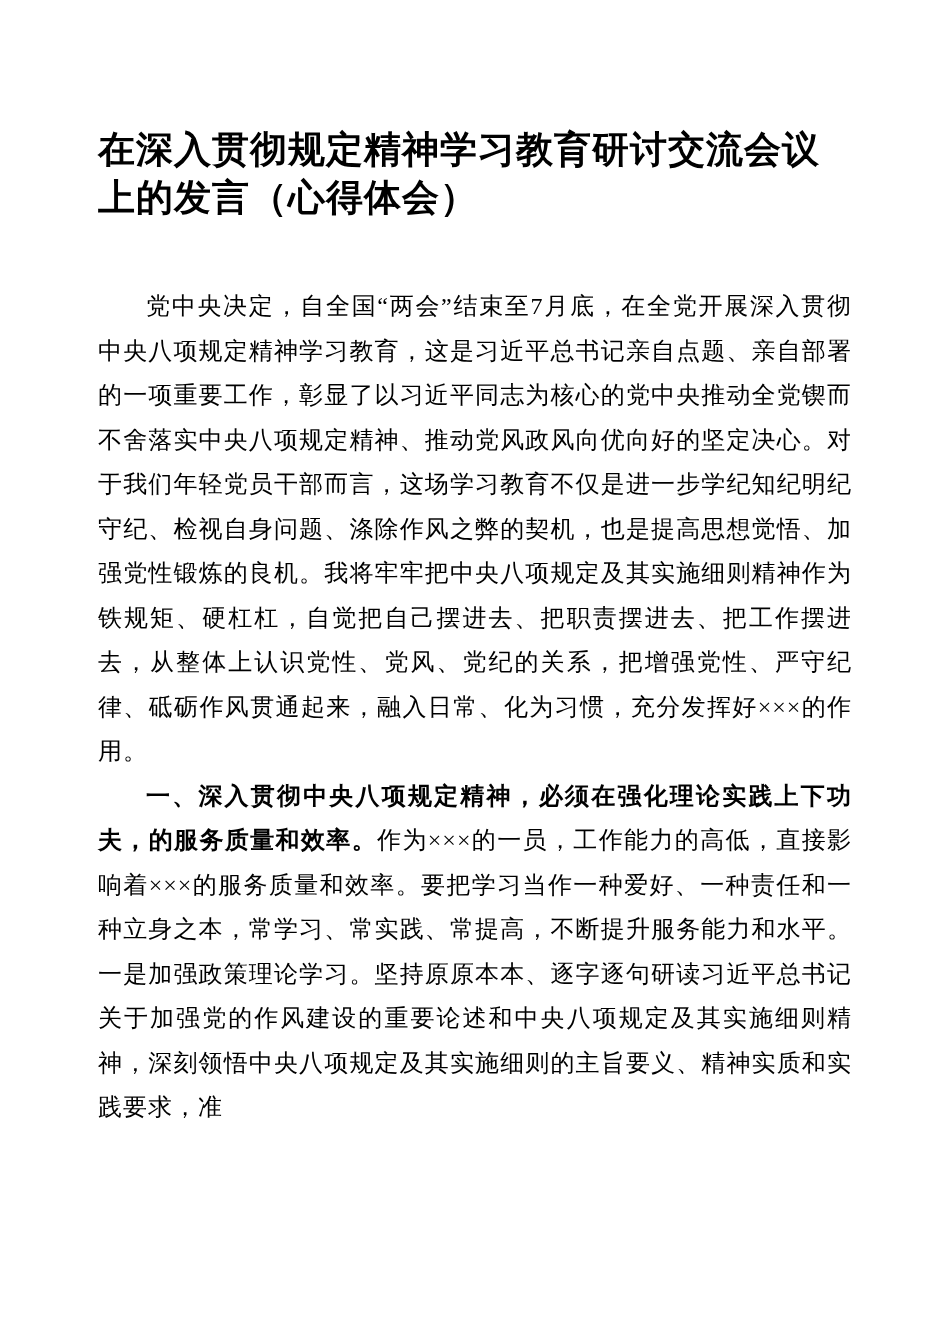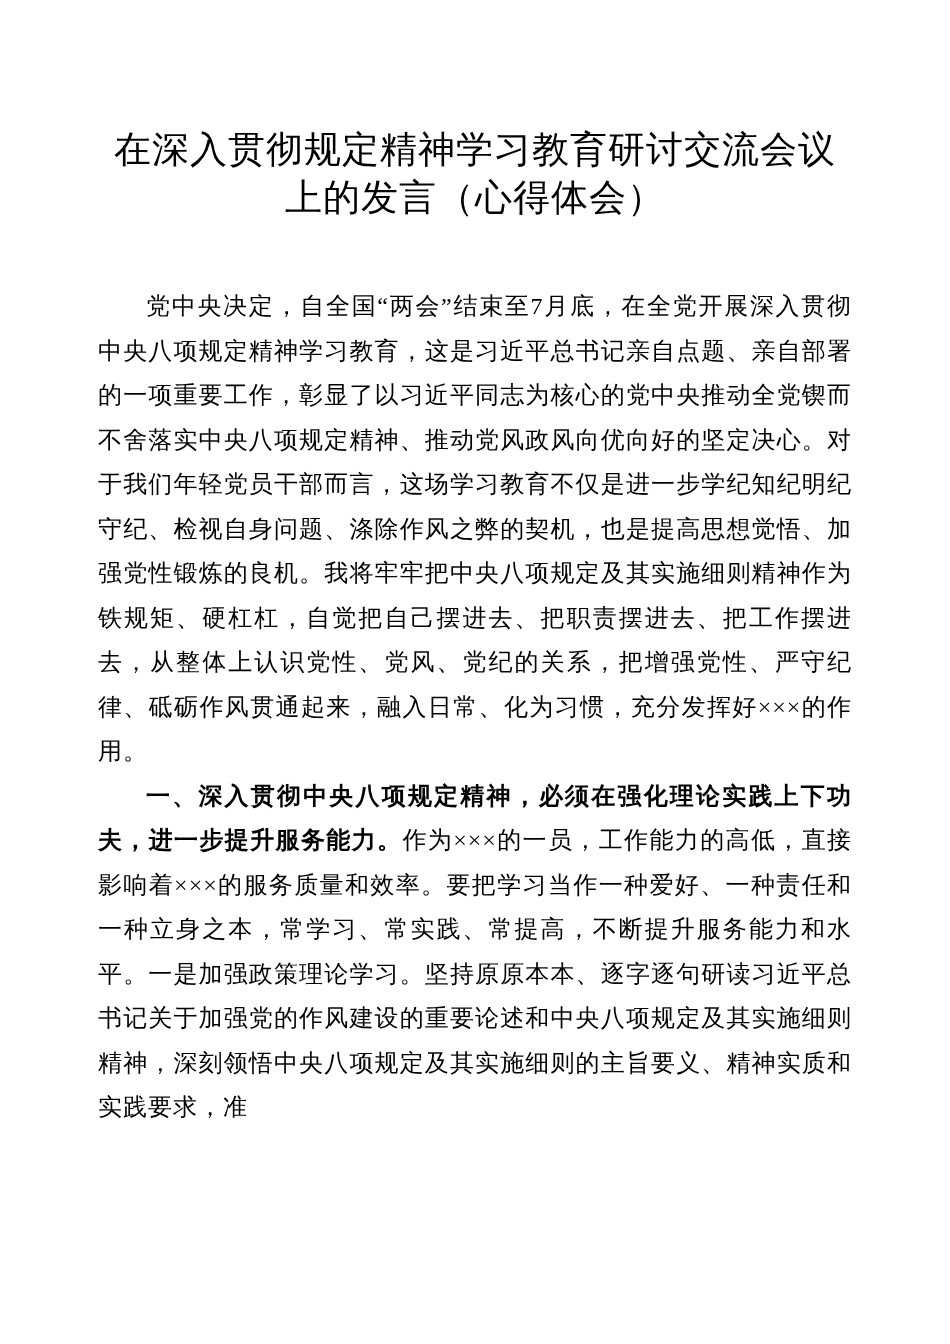--- a/index.html
+++ b/index.html
@@ -15,22 +15,22 @@
     box-sizing: border-box;
     padding: 126px 98px 0 98px;
     overflow: hidden;
     color: #000000;
     font-family: "Liberation Serif", "DejaVu Serif", serif;
   }
   .doc-title {
     margin: 0 auto 62px auto;
     font-size: 37px;
     line-height: 48px;
-    font-weight: 400;
-    text-align: center;
+    font-weight: 700;
+    text-align: left;
     letter-spacing: 1px;
     color: #000000;
     font-family: "Liberation Serif", "DejaVu Serif", serif;
   }
   .doc-para {
     margin: 0;
     font-size: 24px;
     line-height: 44.5px;
     letter-spacing: 1px;
     text-align: justify;
@@ -45,15 +45,15 @@
 </style>
 </head>
 <body>
 
 <div class="page">
 
   <h1 class="doc-title">在深入贯彻规定精神学习教育研讨交流会议上的发言（心得体会）</h1>
 
   <p class="doc-para"><span>党中央决定，自全国“两会”结束至7月底，在全党开展深入贯彻中央八项规定精神学习教育，这是习近平总书记亲自点题、亲自部署的一项重要工作，彰显了以习近平同志为核心的党中央推动全党锲而不舍落实中央八项规定精神、推动党风政风向优向好的坚定决心。对于我们年轻党员干部而言，这场学习教育不仅是进一步学纪知纪明纪守纪、检视自身问题、涤除作风之弊的契机，也是提高思想觉悟、加强党性锻炼的良机。我将牢牢把中央八项规定及其实施细则精神作为铁规矩、硬杠杠，自觉把自己摆进去、把职责摆进去、把工作摆进去，从整体上认识党性、党风、党纪的关系，把增强党性、严守纪律、砥砺作风贯通起来，融入日常、化为习惯，充分发挥好×××的作用。</span></p>
 
-  <p class="doc-para"><strong class="inline-heading">一、深入贯彻中央八项规定精神，必须在强化理论实践上下功夫，进一步提升服务能力。</strong><span>作为×××的一员，工作能力的高低，直接影响着×××的服务质量和效率。要把学习当作一种爱好、一种责任和一种立身之本，常学习、常实践、常提高，不断提升服务能力和水平。一是加强政策理论学习。坚持原原本本、逐字逐句研读习近平总书记关于加强党的作风建设的重要论述和中央八项规定及其实施细则精神，深刻领悟中央八项规定及其实施细则的主旨要义、精神实质和实践要求，准</span></p>
+  <p class="doc-para"><strong class="inline-heading">一、深入贯彻中央八项规定精神，必须在强化理论实践上下功夫，的服务质量和效率。</strong><span>作为×××的一员，工作能力的高低，直接影响着×××的服务质量和效率。要把学习当作一种爱好、一种责任和一种立身之本，常学习、常实践、常提高，不断提升服务能力和水平。一是加强政策理论学习。坚持原原本本、逐字逐句研读习近平总书记关于加强党的作风建设的重要论述和中央八项规定及其实施细则精神，深刻领悟中央八项规定及其实施细则的主旨要义、精神实质和实践要求，准</span></p>
 
 </div>
 
 </body></html>

